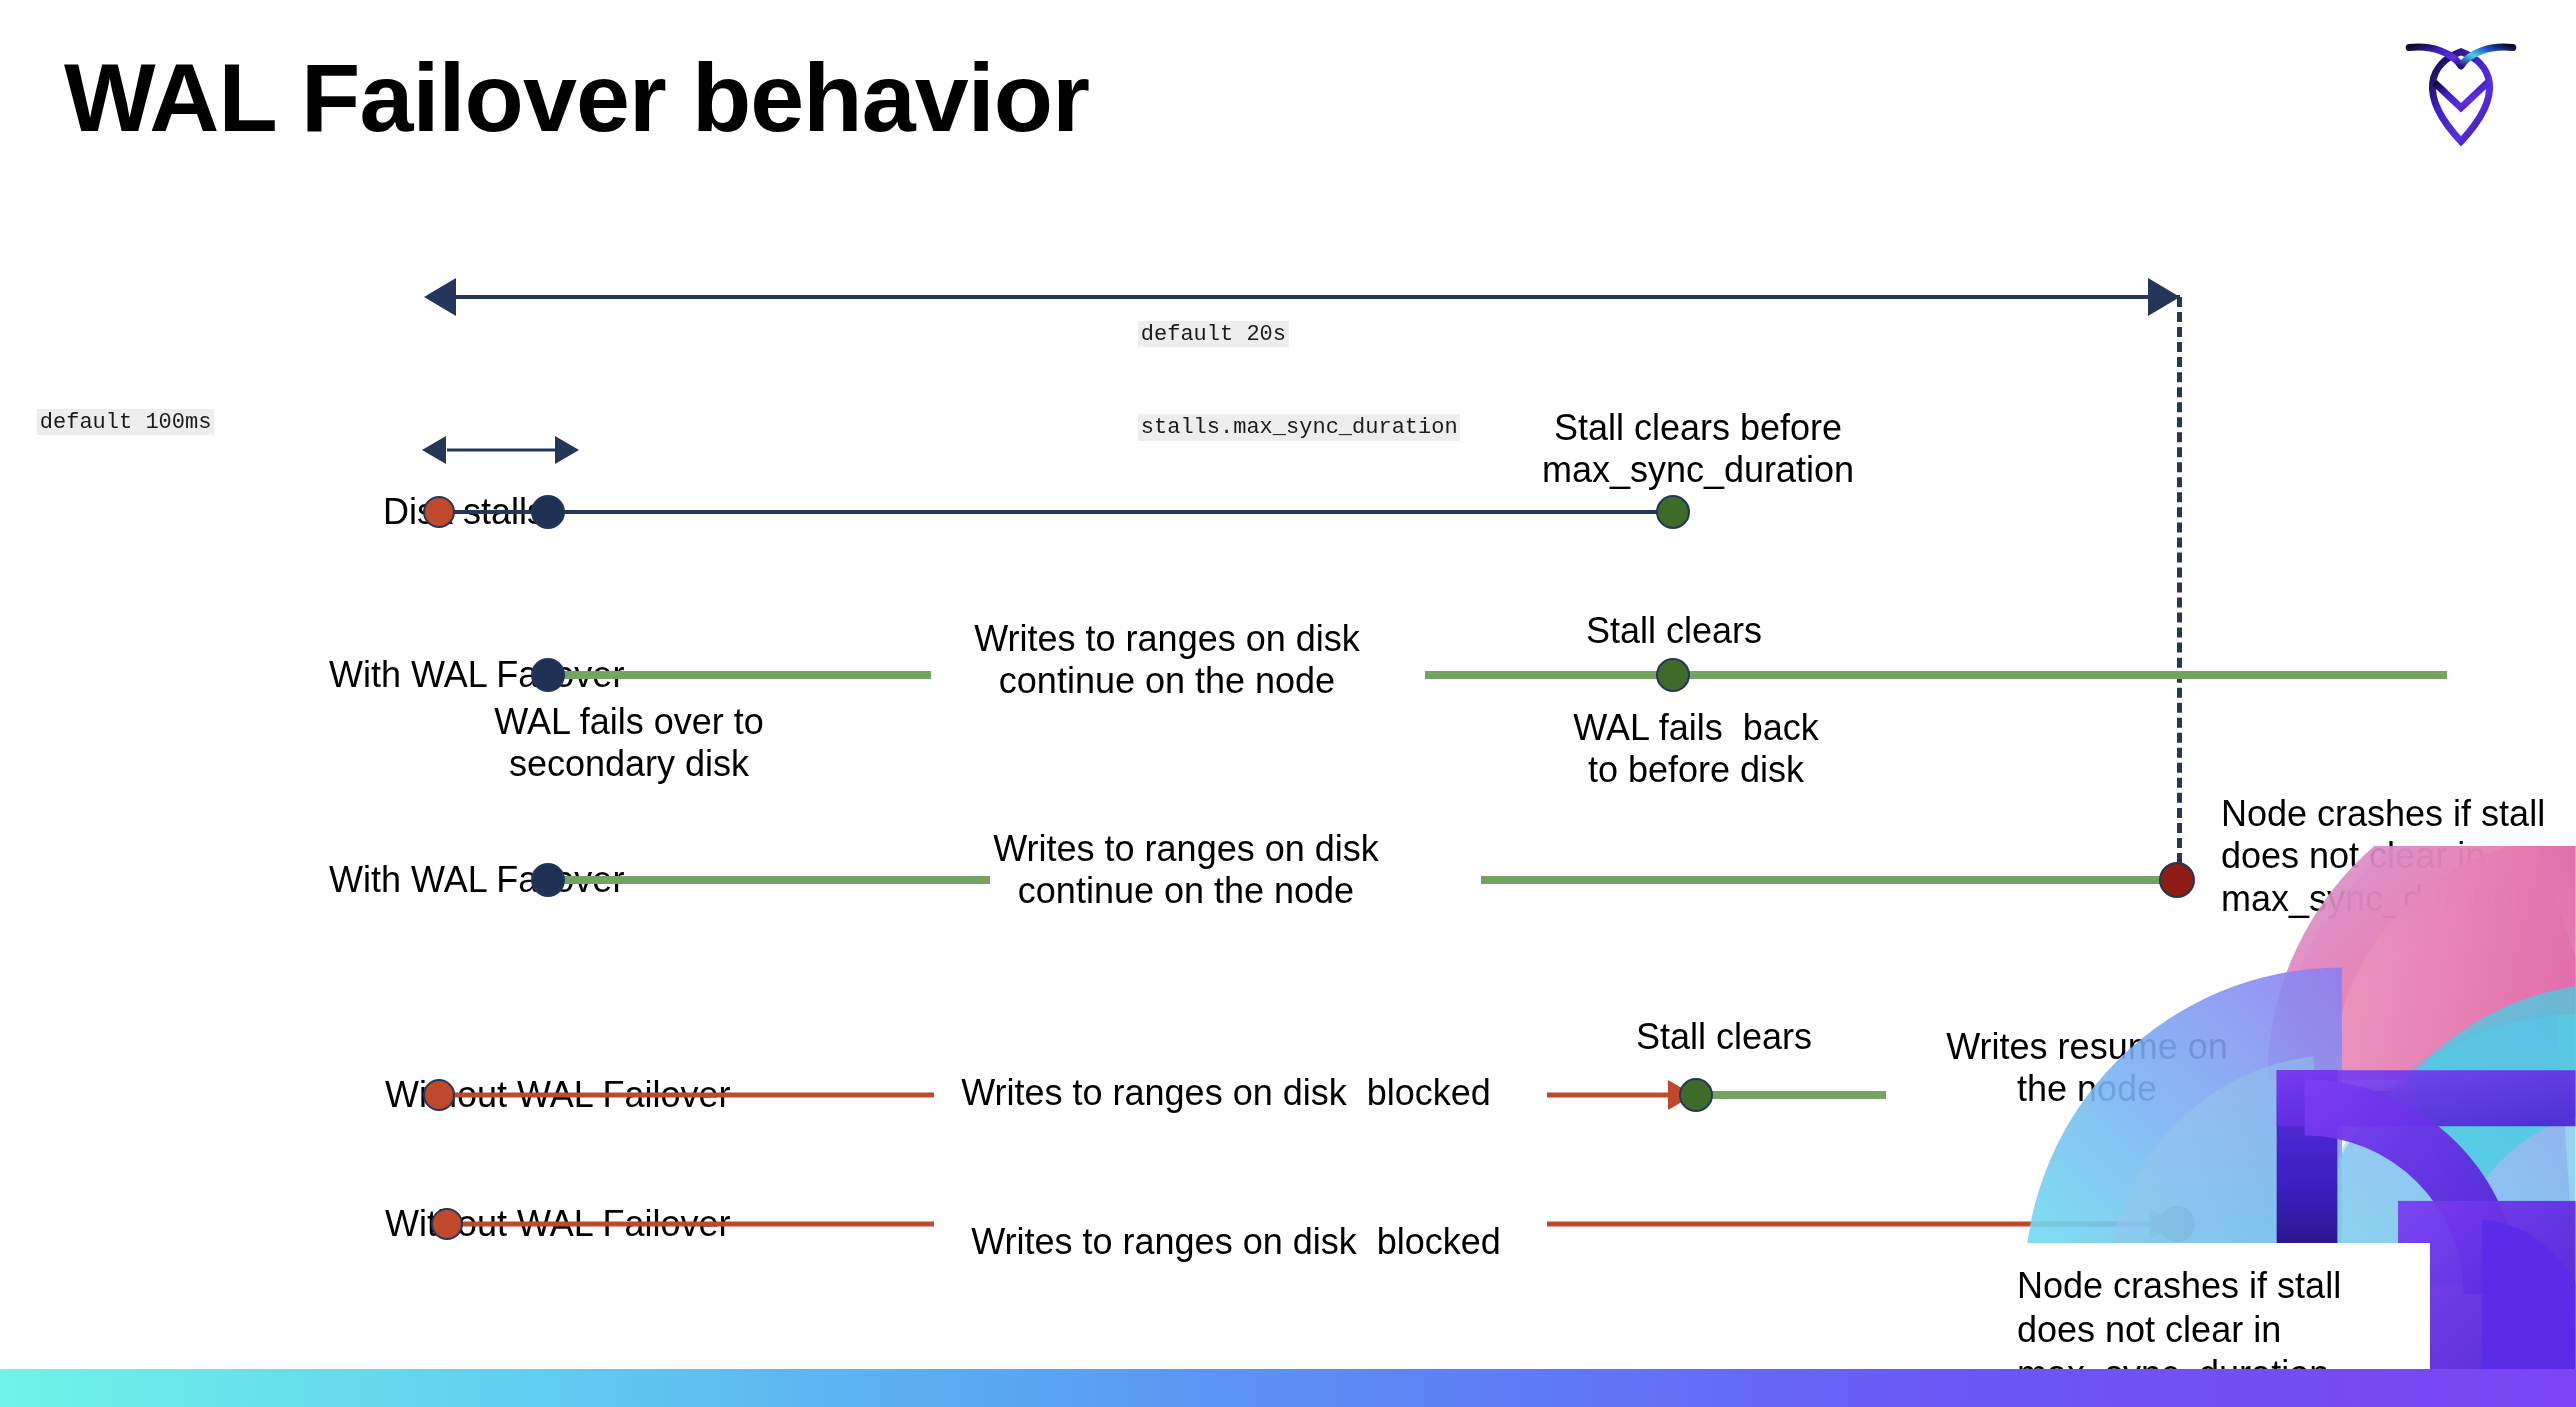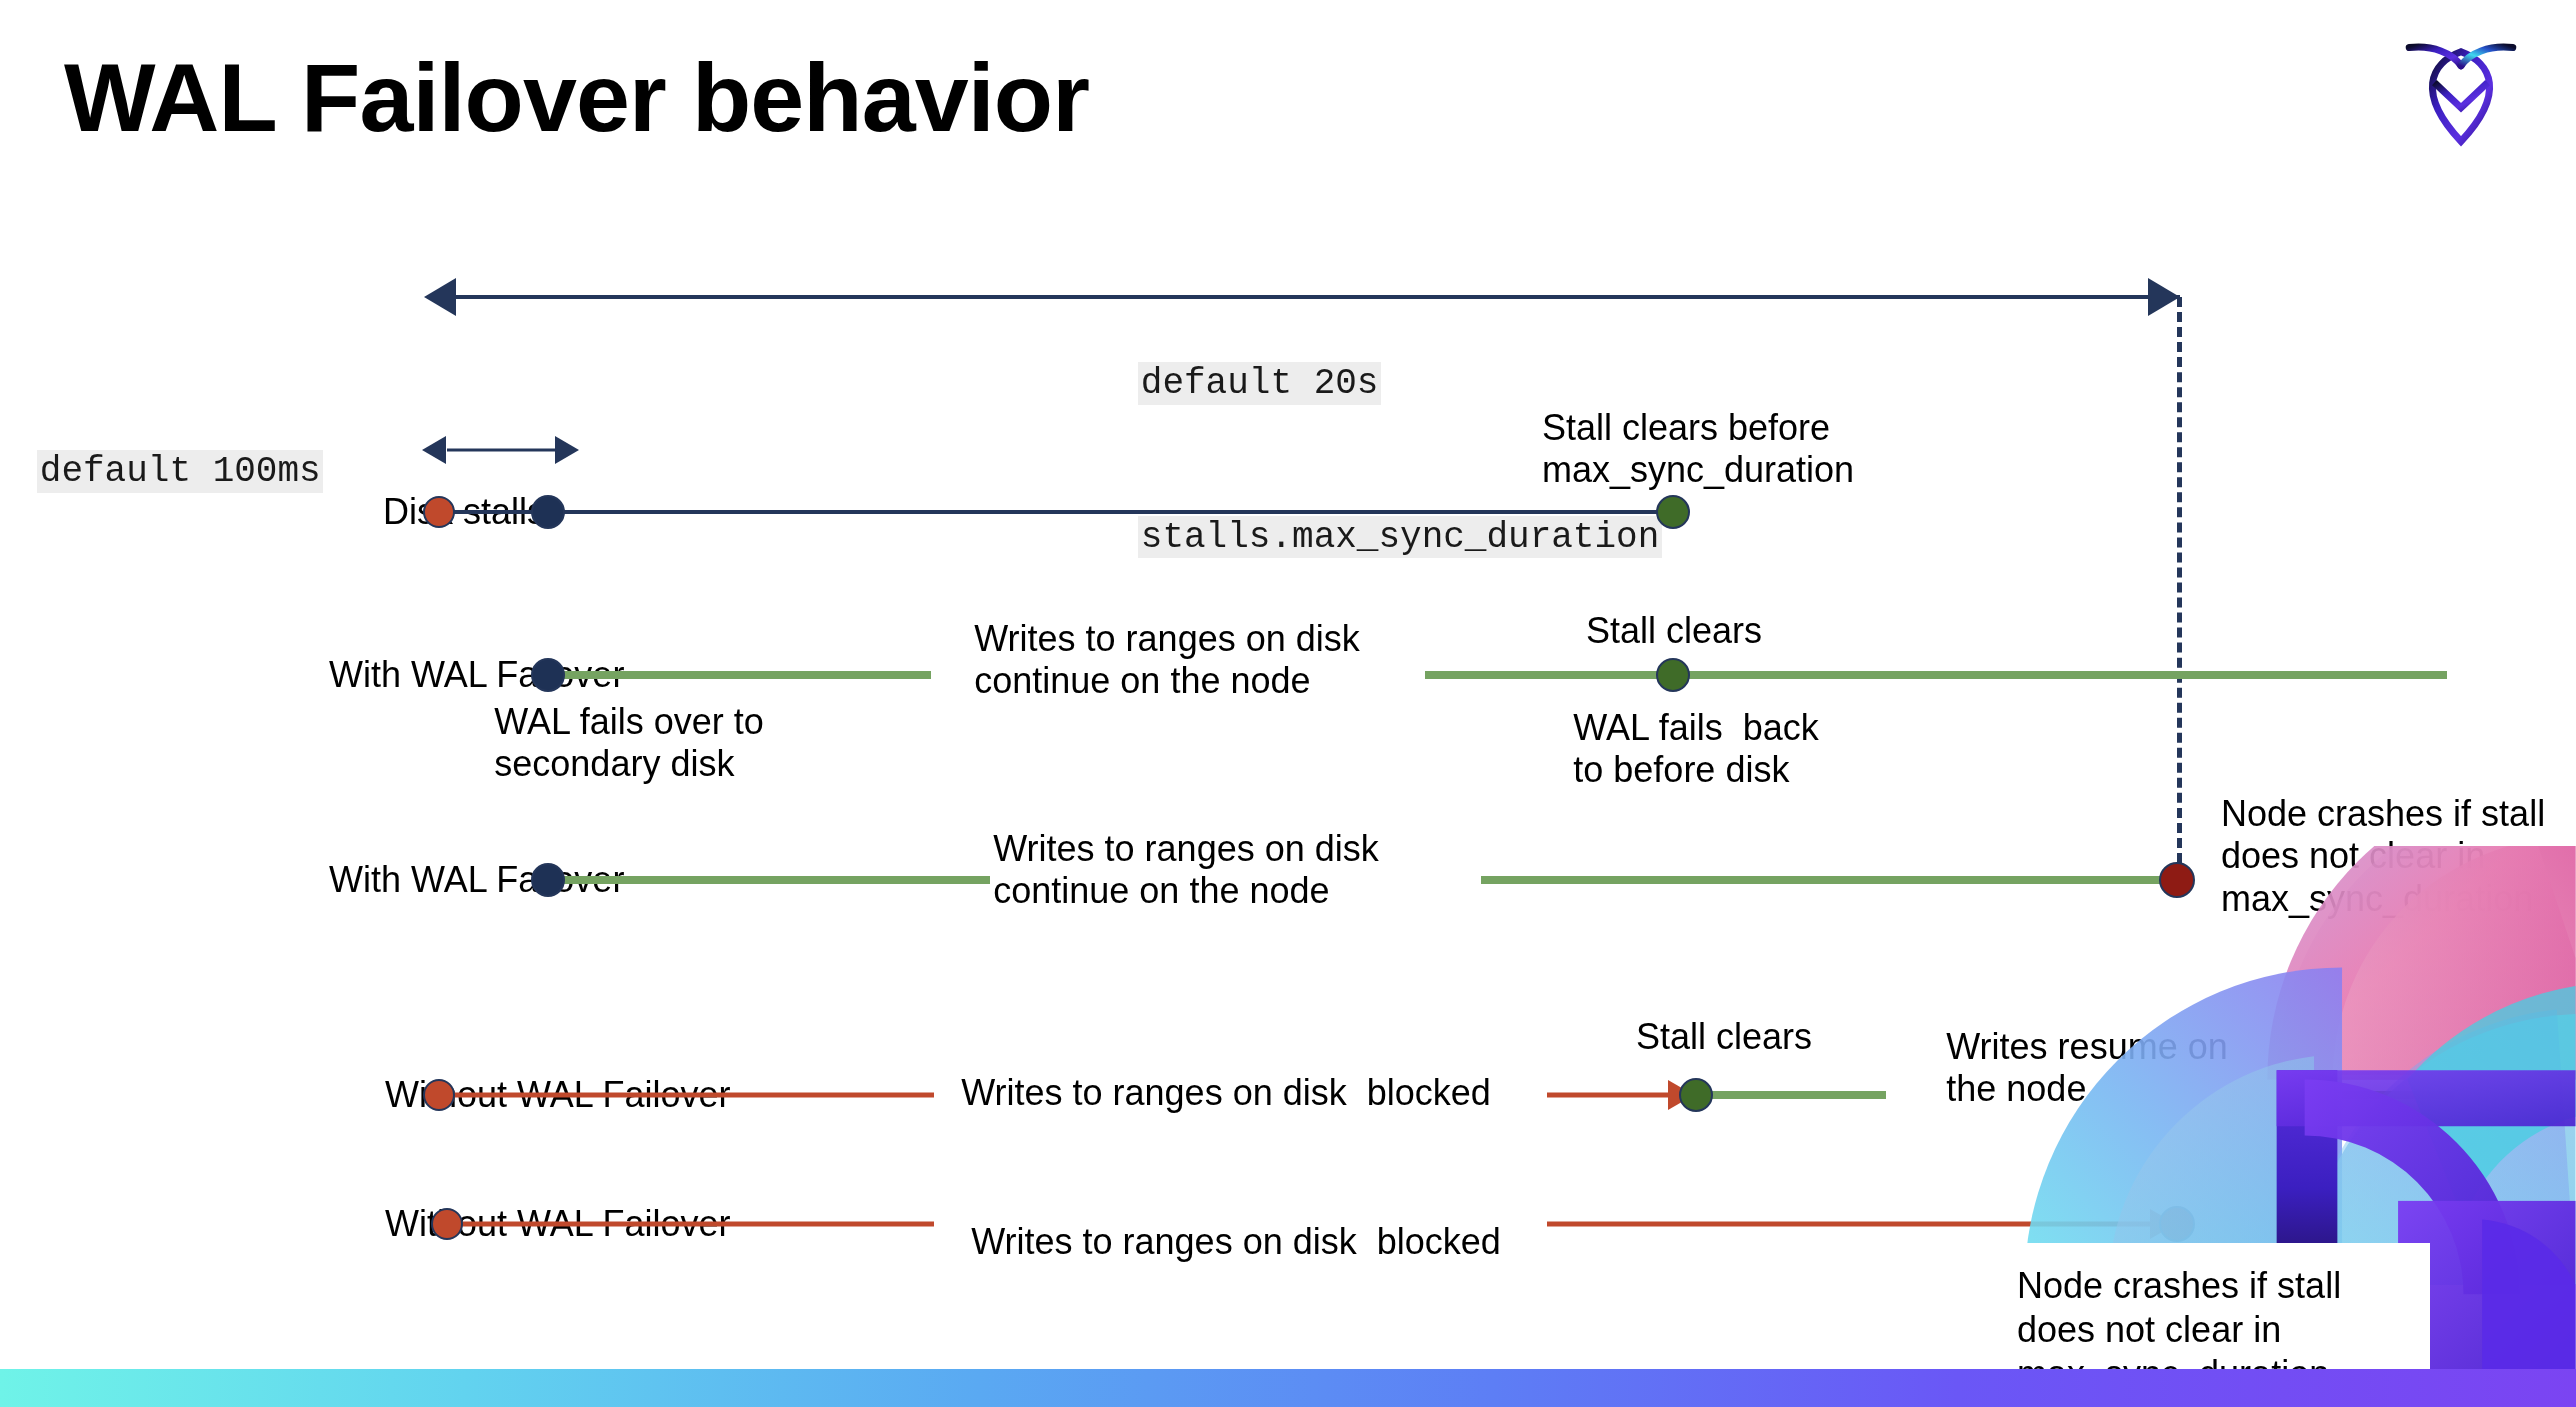--- a/index.html
+++ b/index.html
@@ -42,29 +42,29 @@
   }
 
   
   .txt {
     position: absolute;
     color: #000000;
     font-size: 36px;
     line-height: 1.18;
     white-space: pre;
   }
-  .txt.center { text-align: left; transform: translateX(-50%); }
+  .txt.center { text-align: center; transform: translateX(-50%); }
   .txt.right  { text-align: right;  transform: translateX(-100%); }
   .txt.mid    { transform: translateY(-50%); }
 
   
   .code {
     position: absolute;
     font-family: "Liberation Mono", monospace;
-    font-size: 36px;
+    font-size: 22px;
     line-height: 1.42;
     color: #1a1a1a;
     white-space: pre;
   }
   .code span {
     background: #ededed;
     padding: 0.9px 2.8px;
   }
 
   

